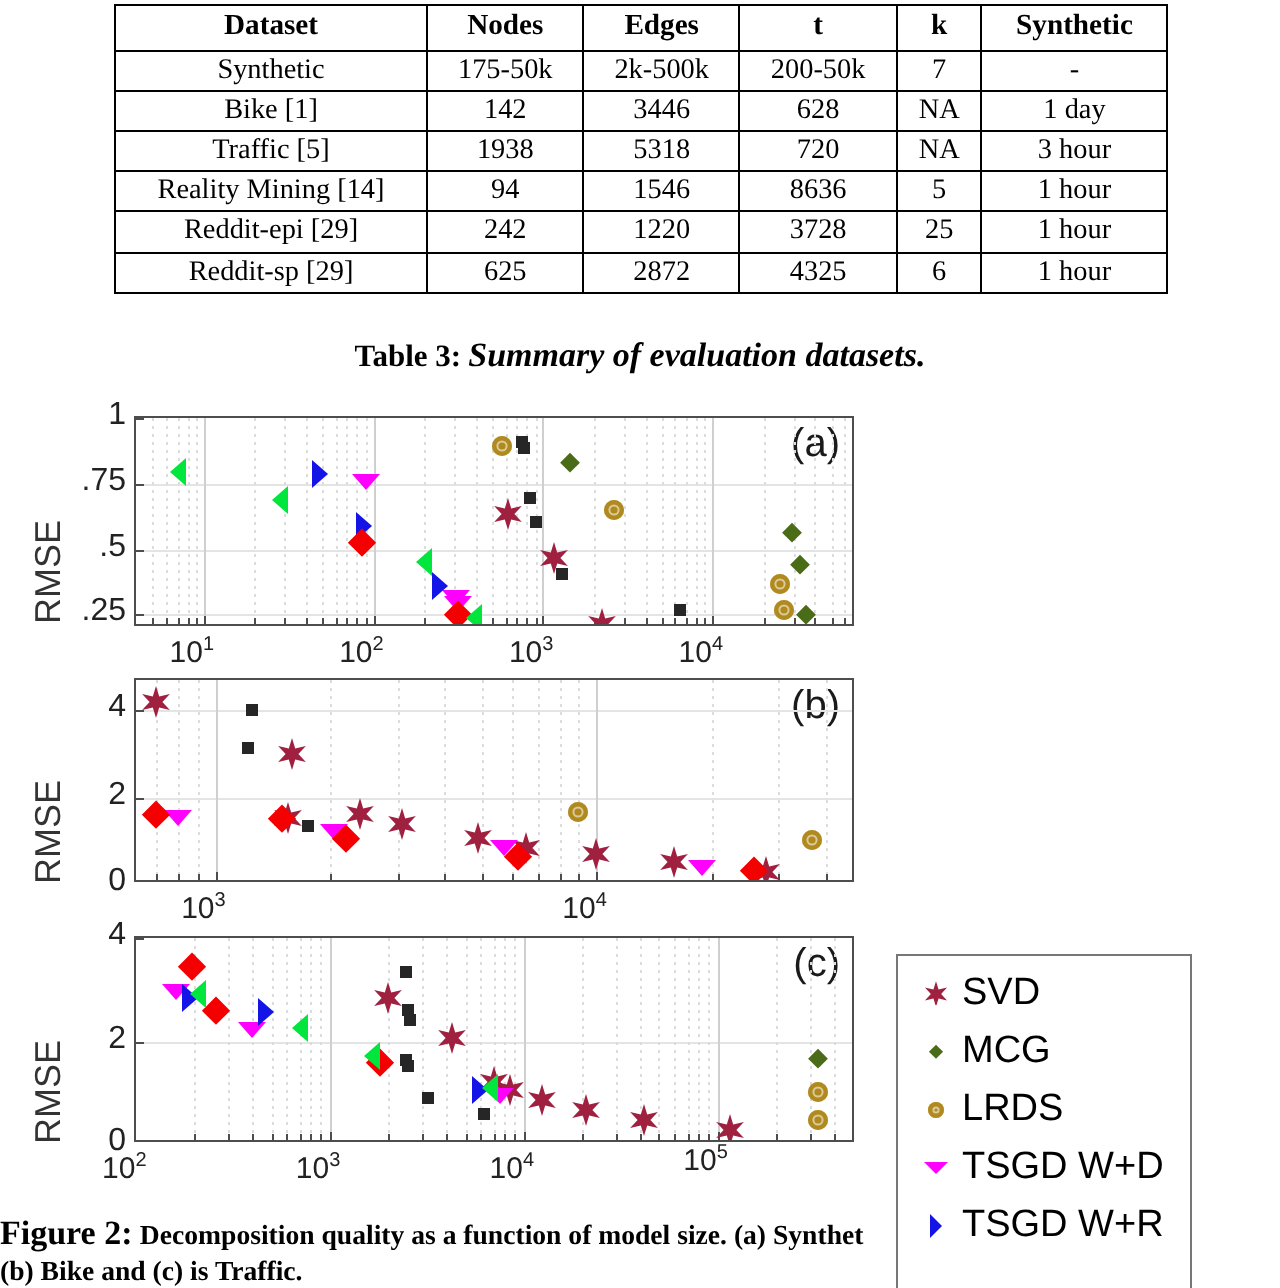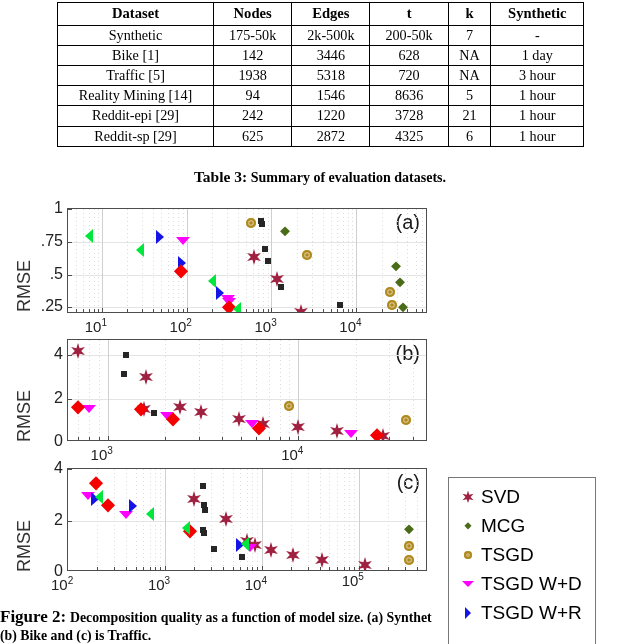--- a/index.html
+++ b/index.html
@@ -44,21 +44,21 @@
   .c-t{width:84px;}
   .c-k{width:44px;}
   .c-res{width:100px;}
 
   #table-caption{
     position:absolute;left:0;top:168px;width:640px;
     text-align:center;
     font-size:14.3px;
   }
   #table-caption .capnum{font-weight:bold;font-size:15.5px;}
-  #table-caption .captext{font-weight:bold;font-size:14px;}
+  #table-caption .captext{font-weight:bold;font-size:17px;font-style:italic;}
 
   
   #figure{
     position:absolute;left:0;top:200px;width:640px;height:400px;
   }
   .panel{position:absolute;}
   .axes{
     position:absolute;
     border:1.3px solid #4d4d4d;
     background:#fff;
@@ -199,21 +199,21 @@
           <td>1546</td>
           <td>8636</td>
           <td>5</td>
           <td>1 hour</td>
         </tr>
         <tr>
           <td>Reddit-epi [29]</td>
           <td>242</td>
           <td>1220</td>
           <td>3728</td>
-          <td>21</td>
+          <td>25</td>
           <td>1 hour</td>
         </tr>
         <tr>
           <td>Reddit-sp [29]</td>
           <td>625</td>
           <td>2872</td>
           <td>4325</td>
           <td>6</td>
           <td>1 hour</td>
         </tr>
@@ -638,21 +638,21 @@
       <div class="leg-row">
         <div class="leg-mark">
           <div class="mk mk-diam" style="width: 5.2px; height: 5.2px; background: rgb(74, 107, 24);"></div>
         </div>
         <div class="leg-label">MCG</div>
       </div>
       <div class="leg-row">
         <div class="leg-mark">
           <div class="mk mk-dot" style="width: 8px; height: 8px; background: rgb(176, 138, 30); box-shadow: rgb(176, 138, 30) 0px 0px 0px 2.2px inset, rgba(255, 255, 255, 0.55) 0px 0px 0px 3.2px inset;"></div>
         </div>
-        <div class="leg-label">TSGD</div>
+        <div class="leg-label">LRDS</div>
       </div>
       <div class="leg-row">
         <div class="leg-mark">
           <div class="mk mk-tri-d" style="border-left-width: 6px; border-right-width: 6px; border-top-width: 6.9px; border-top-color: rgb(255, 0, 255);"></div>
         </div>
         <div class="leg-label">TSGD W+D</div>
       </div>
       <div class="leg-row">
         <div class="leg-mark">
           <div class="mk mk-tri-r" style="border-top-width: 6px; border-bottom-width: 6px; border-left-width: 6.9px; border-left-color: rgb(20, 20, 230);"></div>

